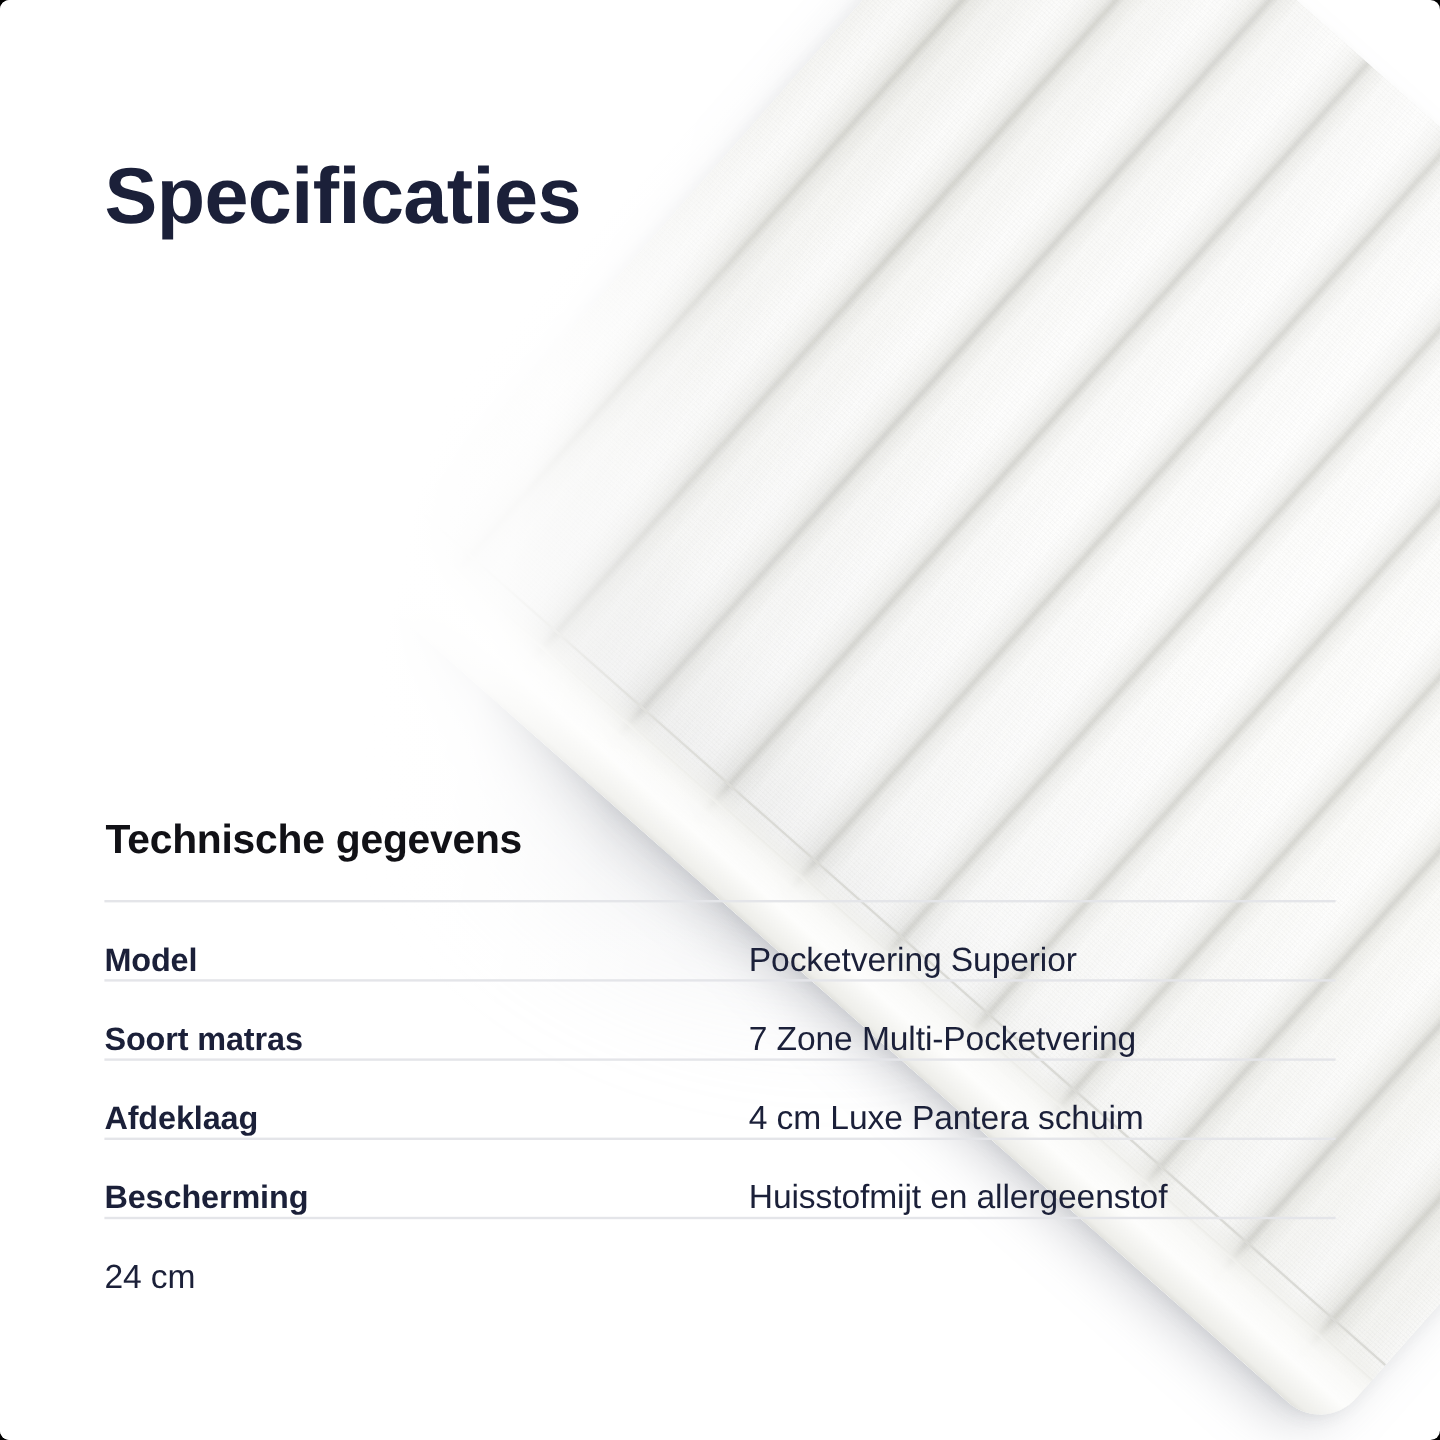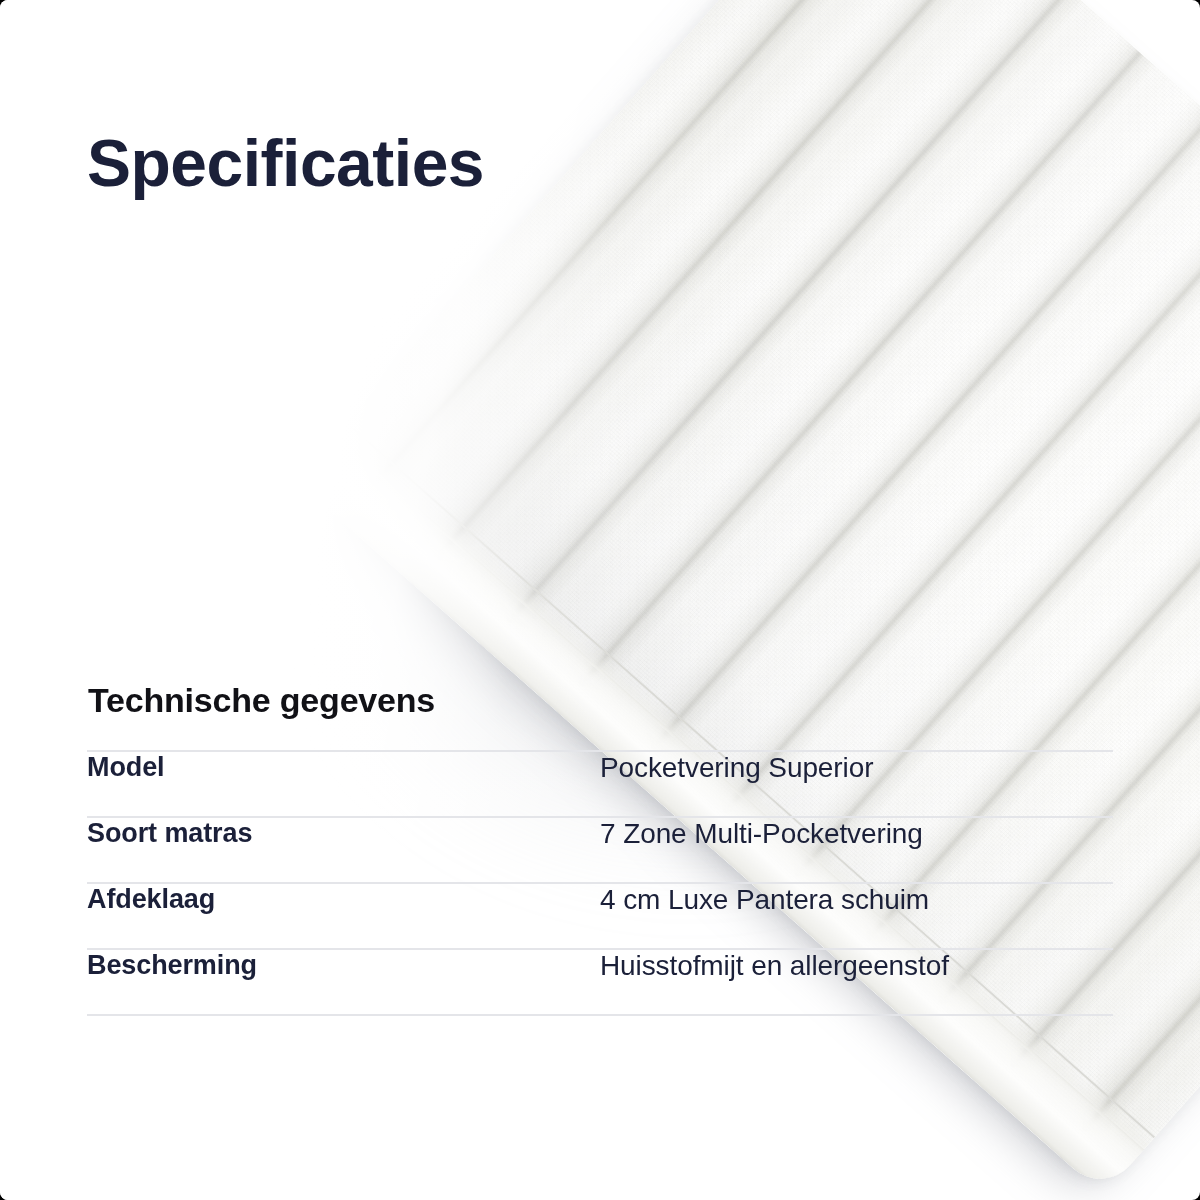--- a/index.html
+++ b/index.html
@@ -228,23 +228,24 @@
   .spec-table {
     position: absolute;
     left: 87px;
     top: 750px;
     width: 1026px;
   }
 
   .spec-row {
     position: relative;
     display: flex;
-    align-items: flex-start;
+    align-items: flex-end;
     height: 64px;
     border-top: 2px solid #e4e5e9;
+    gap: 24px;
   }
 
   .spec-label {
     width: 513px;
     flex: 0 0 513px;
     font-size: 27px;
     font-weight: 700;
     letter-spacing: -0.1px;
     color: #1b2039;
     white-space: nowrap;
@@ -302,17 +303,18 @@
         <div class="spec-value">4 cm Luxe Pantera schuim</div>
       </div>
 
 
       <div class="spec-row">
         <div class="spec-label">Bescherming</div>
         <div class="spec-value">Huisstofmijt en allergeenstof</div>
       </div>
 
       <div class="spec-row">
+        <div class="spec-value">24 cm</div>
       </div>
 
     </div>
   </div>
 </div>
 
 </body></html>

